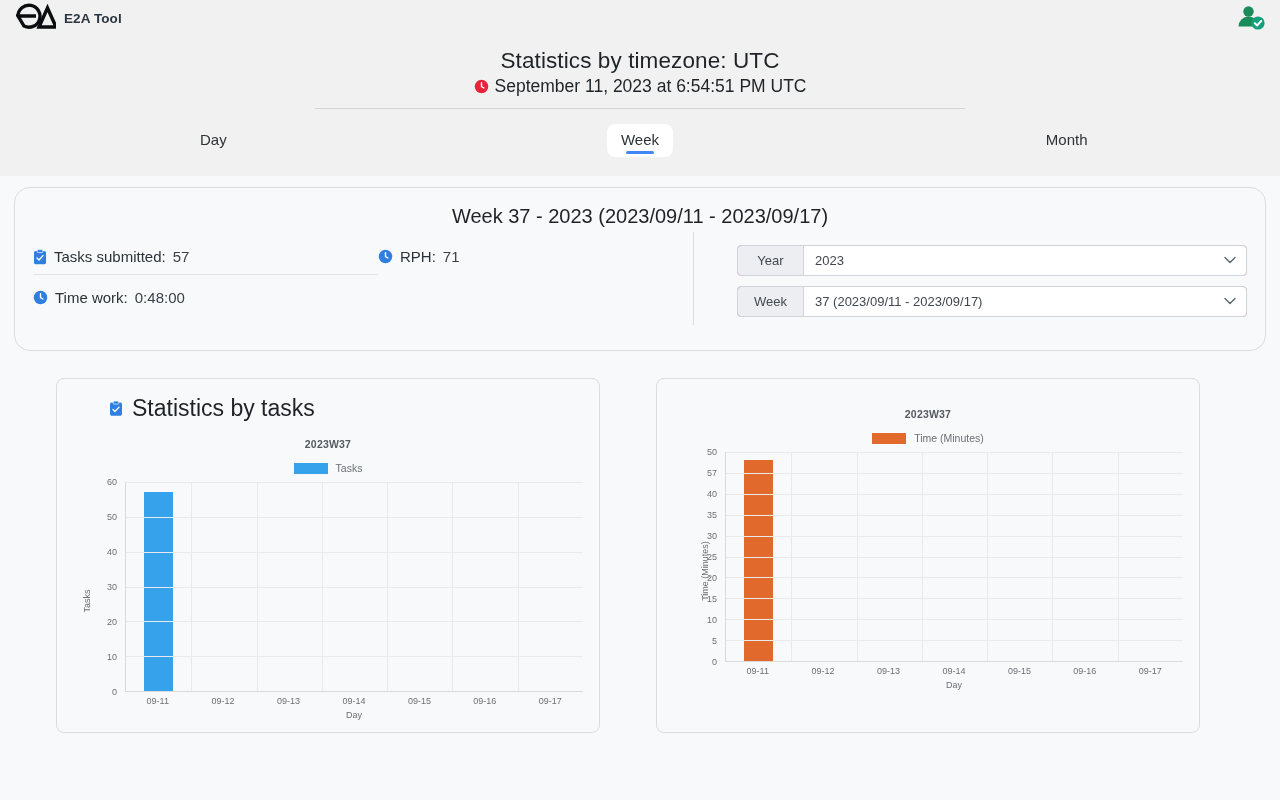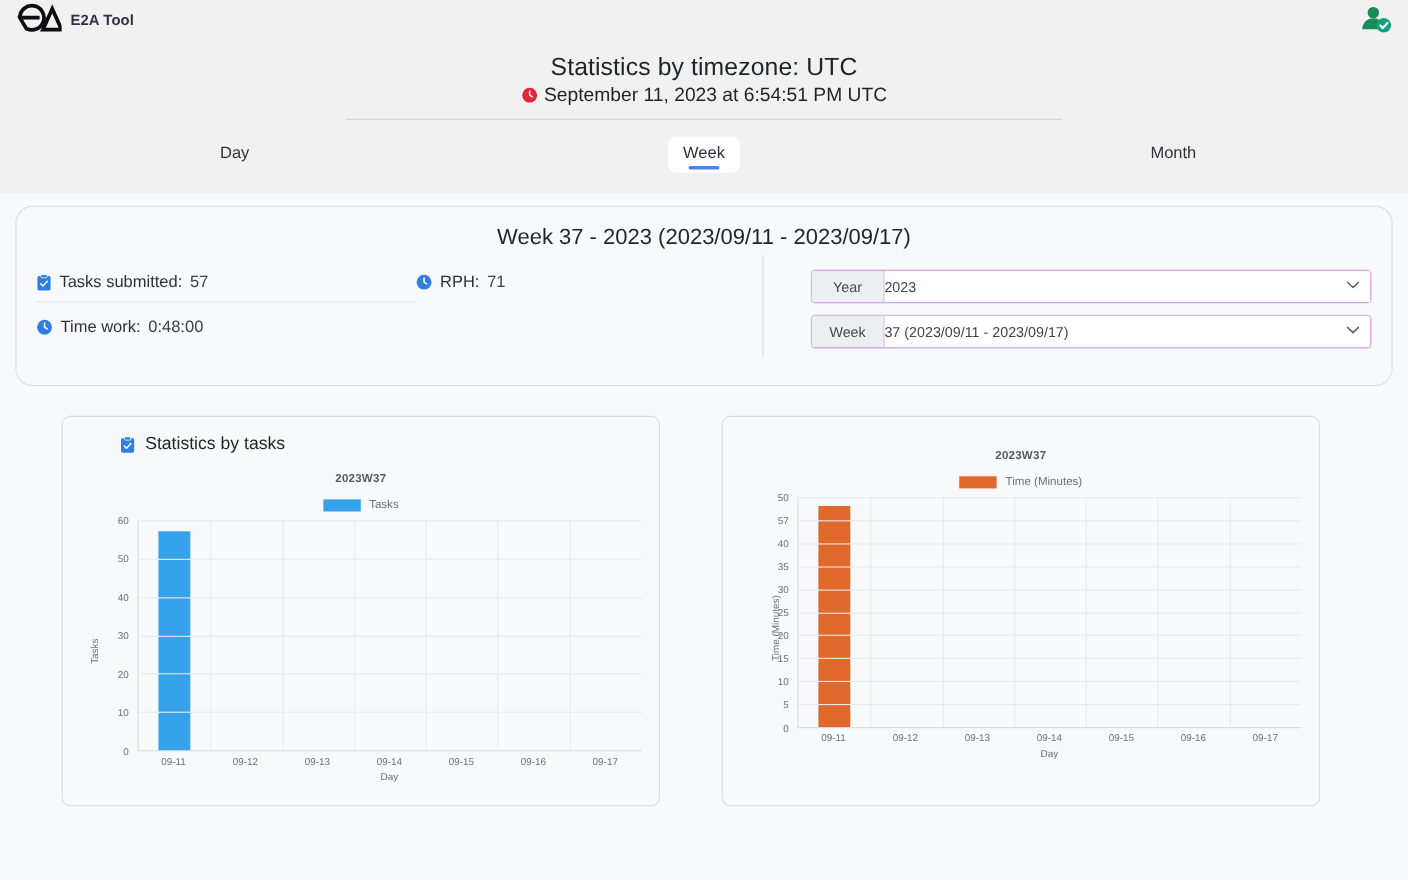--- a/index.html
+++ b/index.html
@@ -174,21 +174,21 @@
     align-items: center;
     justify-content: center;
     width: 66px;
     flex: 0 0 66px;
   }
   .field-select {
     flex: 1;
     display: flex;
     align-items: center;
     justify-content: space-between;
-    padding: 0 10px 0 0;
+    padding: 0 10px 0 11px;
     font-size: 13px;
     color: #41474d;
     background: #fff;
     cursor: pointer;
   }
   .chev { color: #6c757d; font-size: 11px; line-height: 1; }
 
   
   .charts-row {
     display: flex;
@@ -200,21 +200,21 @@
     height: 355px;
     background: #f8f9fa;
     border: 1px solid #d9dde1;
     border-radius: 8px;
     padding: 13px 12px 8px 12px;
   }
   .chart-card-title {
     display: flex;
     align-items: center;
     gap: 9px;
-    font-size: 16px;
+    font-size: 23px;
     color: #1f2328;
     margin: 3px 0 0 40px;
   }
   .chart-inner-title {
     text-align: center;
     font-size: 10.5px;
     font-weight: bold;
     color: #555a60;
     margin-top: 16px;
     letter-spacing: .2px;

